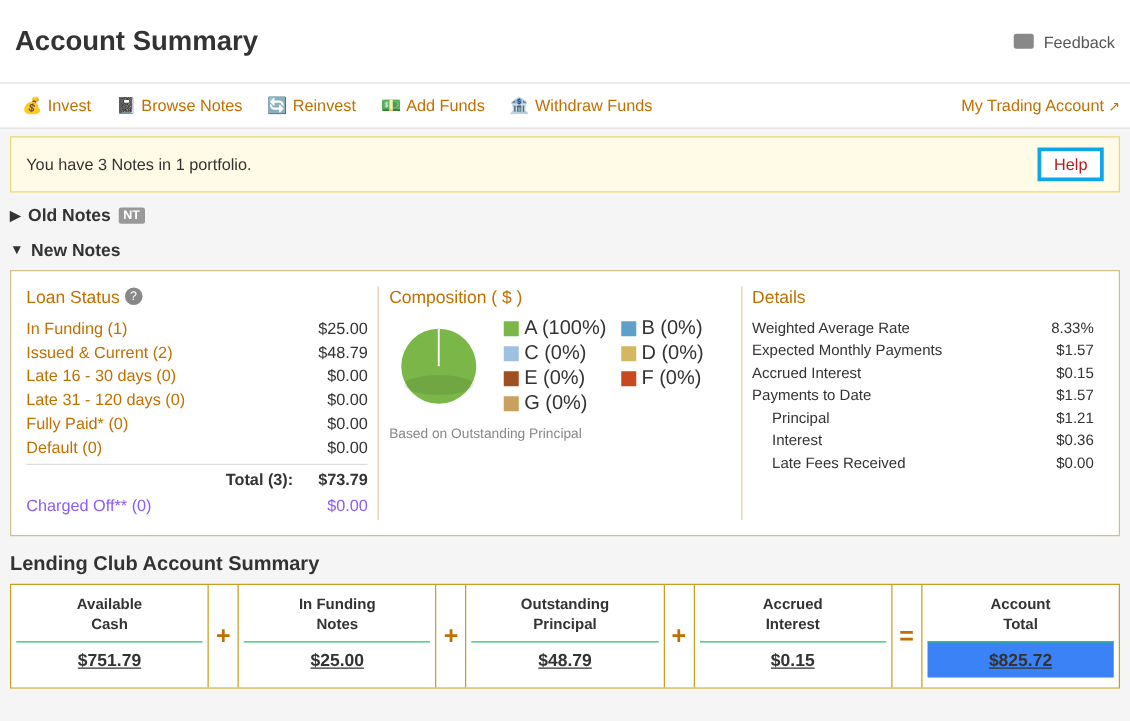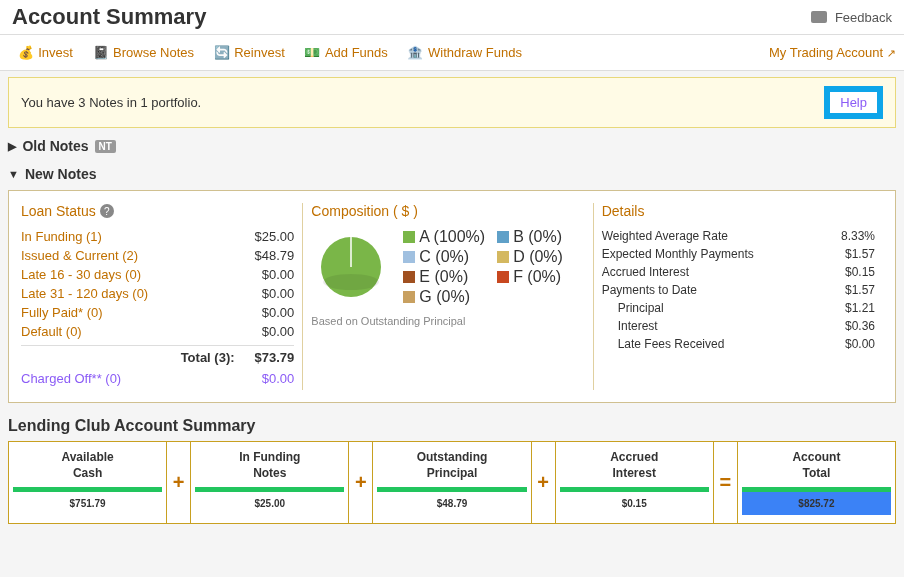--- a/index.html
+++ b/index.html
@@ -1,30 +1,30 @@
 <!DOCTYPE html>
 <html><head>
   <meta charset="utf-8">
   <style>
     * { box-sizing: border-box; margin: 0; padding: 0; }
     body { font-family: Arial, sans-serif; font-size: 13px; background: #f5f5f5; color: #333; width: 904px; }
 
     
-    .header { background: #fff; padding: 4px 12px; border-bottom: 1px solid #ddd; display: flex; justify-content: space-between; align-items: center; }
+    .header { background: #fff; padding: 20px 12px; border-bottom: 1px solid #ddd; display: flex; justify-content: space-between; align-items: center; }
     .header-title { font-size: 22px; font-weight: bold; color: #333; }
     .feedback-btn { color: #555; font-size: 13px; display: flex; align-items: center; gap: 4px; cursor: pointer; }
 
     
     .nav { background: #fff; padding: 6px 8px; border-bottom: 1px solid #ddd; display: flex; align-items: center; gap: 0; }
     .nav-item { display: flex; align-items: center; gap: 4px; padding: 4px 10px; color: #c07000; font-size: 13px; cursor: pointer; text-decoration: none; }
     .nav-right { margin-left: auto; color: #c07000; font-size: 13px; cursor: pointer; }
 
     
     .banner { background: #fffbe6; border: 1px solid #e8d87a; margin: 6px 8px; padding: 8px 12px; display: flex; justify-content: space-between; align-items: center; font-size: 13px; }
-    .help-btn { background: #fff; border: 6px solid #0ea5e9; padding: 3px 10px; cursor: pointer; font-size: 13px; color: #8b5cf6; }
+    .help-btn { background: #fff; border: 3px solid #0ea5e9; padding: 3px 10px; cursor: pointer; font-size: 13px; color: #b91c1c; }
 
     
     .section { margin: 0 8px 4px 8px; }
     .section-header { display: flex; align-items: center; gap: 6px; padding: 4px 0; cursor: pointer; font-size: 14px; font-weight: bold; color: #333; }
     .nt-badge { background: #999; color: #fff; font-size: 10px; padding: 1px 4px; border-radius: 2px; }
 
     
     .card { background: #fff; border: 1px solid #d0c090; margin: 4px 8px; padding: 12px; }
     .card-grid { display: flex; gap: 0; }
     .card-col { flex: 1; padding: 0 8px; }
@@ -51,21 +51,21 @@
     .detail-label { color: #333; }
     .detail-value { color: #333; }
 
     
     .account-summary-section { margin: 8px 8px 0 8px; }
     .account-summary-title { font-size: 16px; font-weight: bold; color: #333; padding: 6px 0; }
     .summary-grid { display: flex; align-items: stretch; border: 1px solid #c8a020; background: #fff; }
     .summary-cell { flex: 1; text-align: center; padding: 8px 4px; border-right: 1px solid #c8a020; }
     .summary-cell:last-child { border-right: none; }
     .summary-label { font-weight: bold; font-size: 12px; color: #333; line-height: 1.3; margin-bottom: 6px; }
-    .summary-value { font-size: 10px; font-weight: bold; color: #333; padding: 6px 4px; border-top: 5px solid #22c55e; }
+    .summary-value { font-size: 14px; font-weight: bold; color: #333; padding: 6px 4px; border-top: 1px solid #22c55e; text-decoration: underline; }
     .summary-value.highlight { background: #3b82f6; color: #333; }
     .summary-operator { display: flex; align-items: center; justify-content: center; font-size: 20px; color: #c07000; font-weight: bold; padding: 0 4px; border-right: 1px solid #c8a020; min-width: 24px; }
 
     
     .pie-svg { width: 80px; height: 80px; }
   </style>
 </head>
 <body>
 
 <div class="header">

